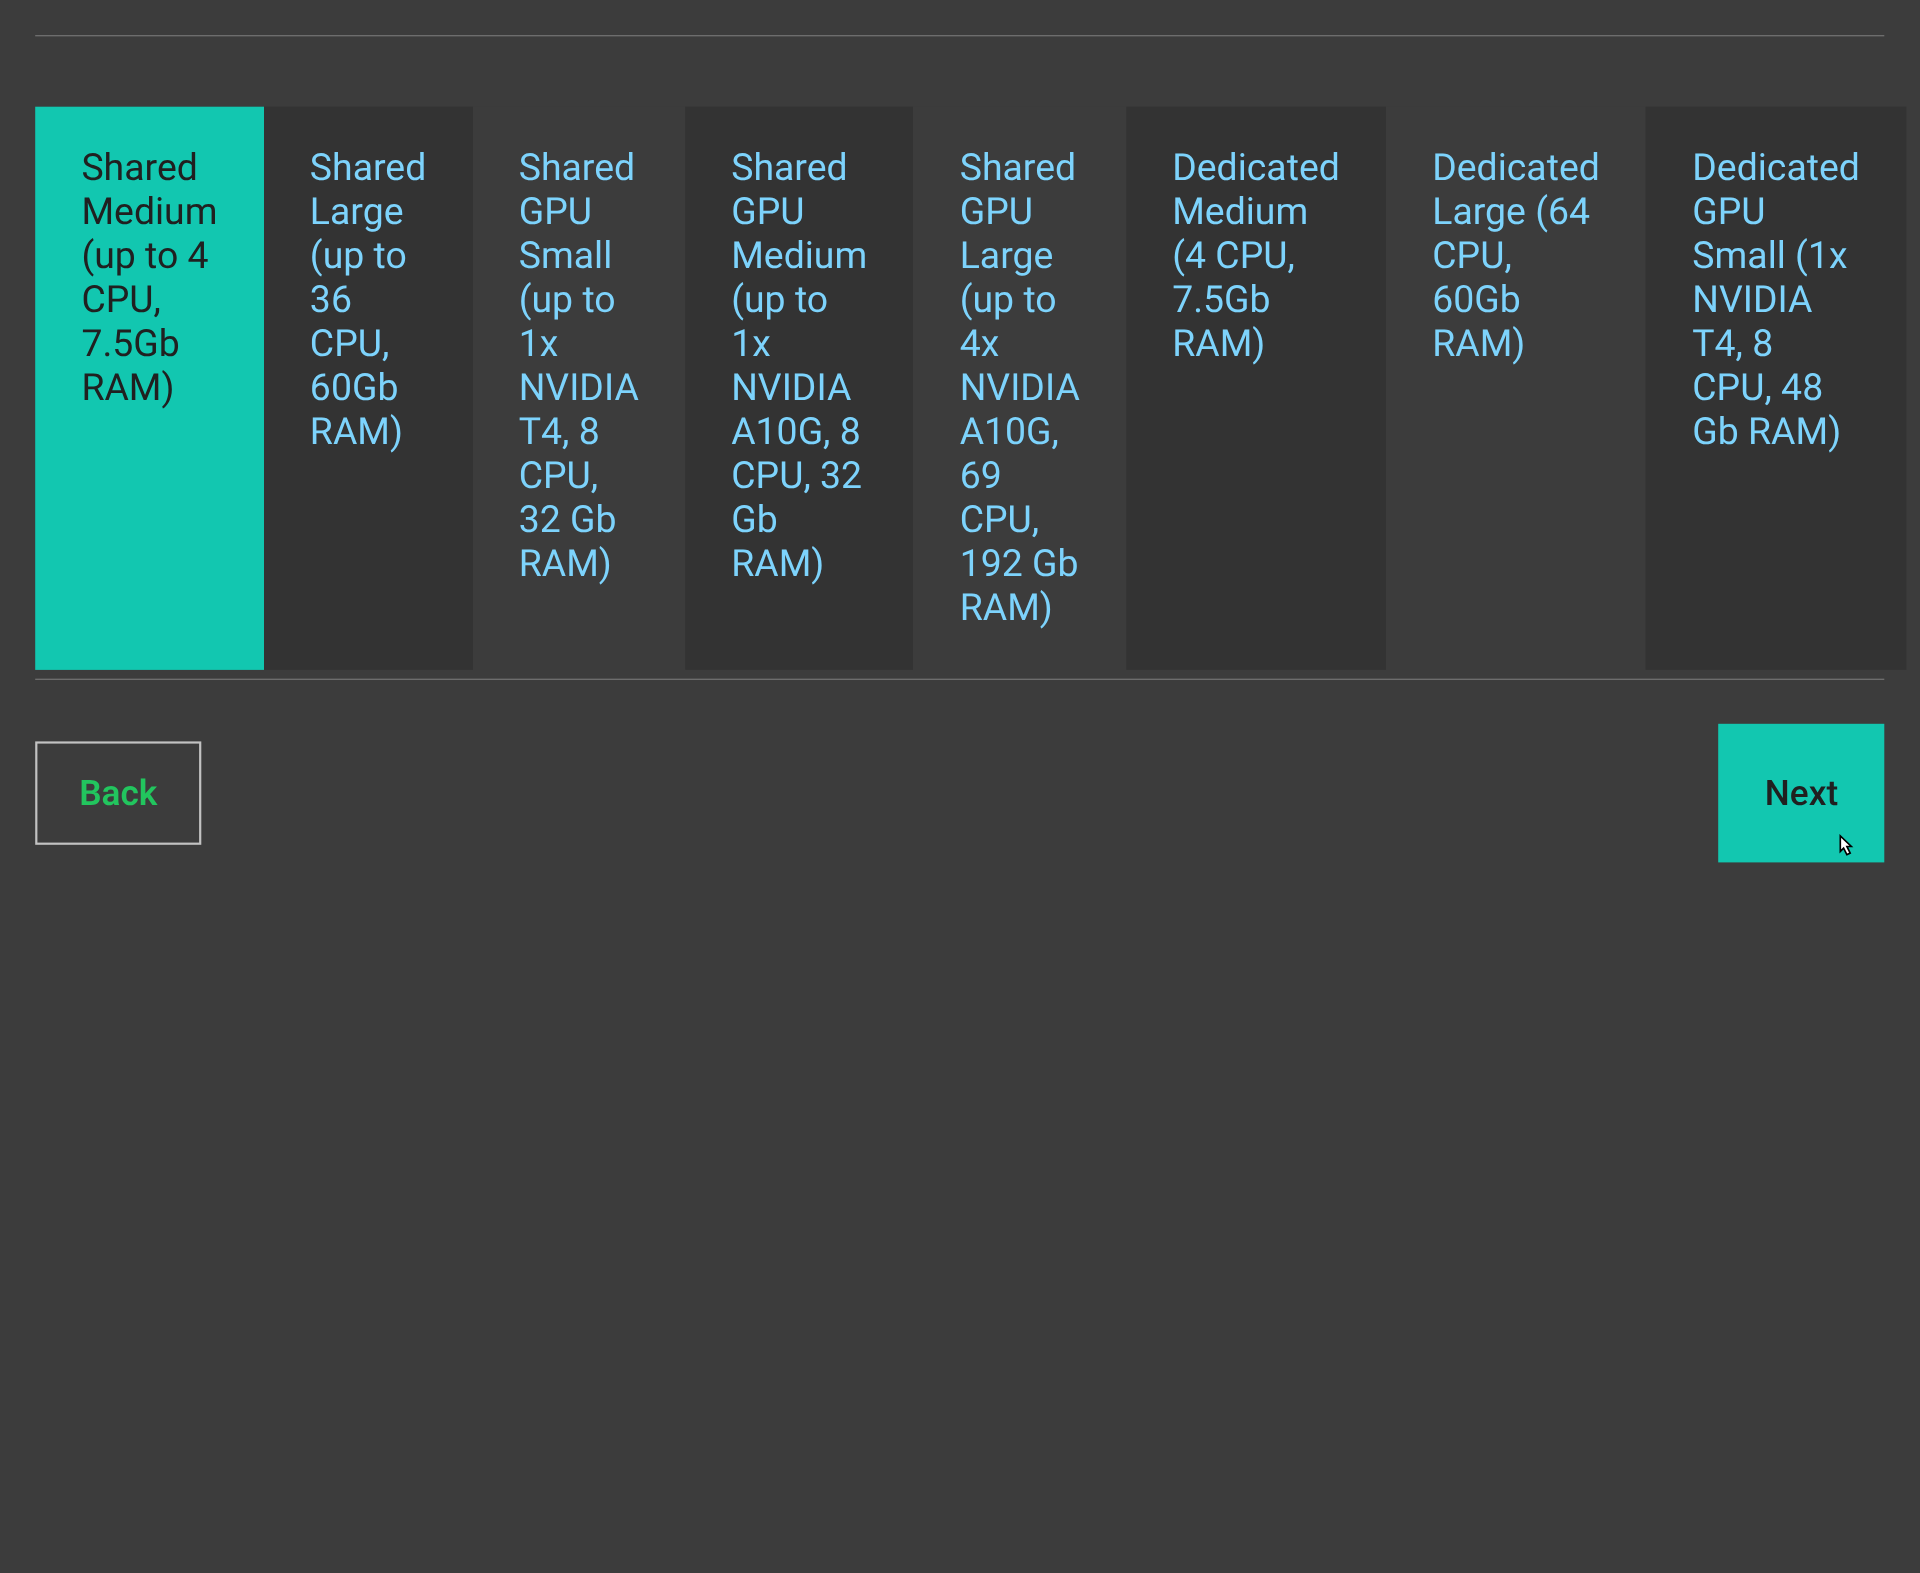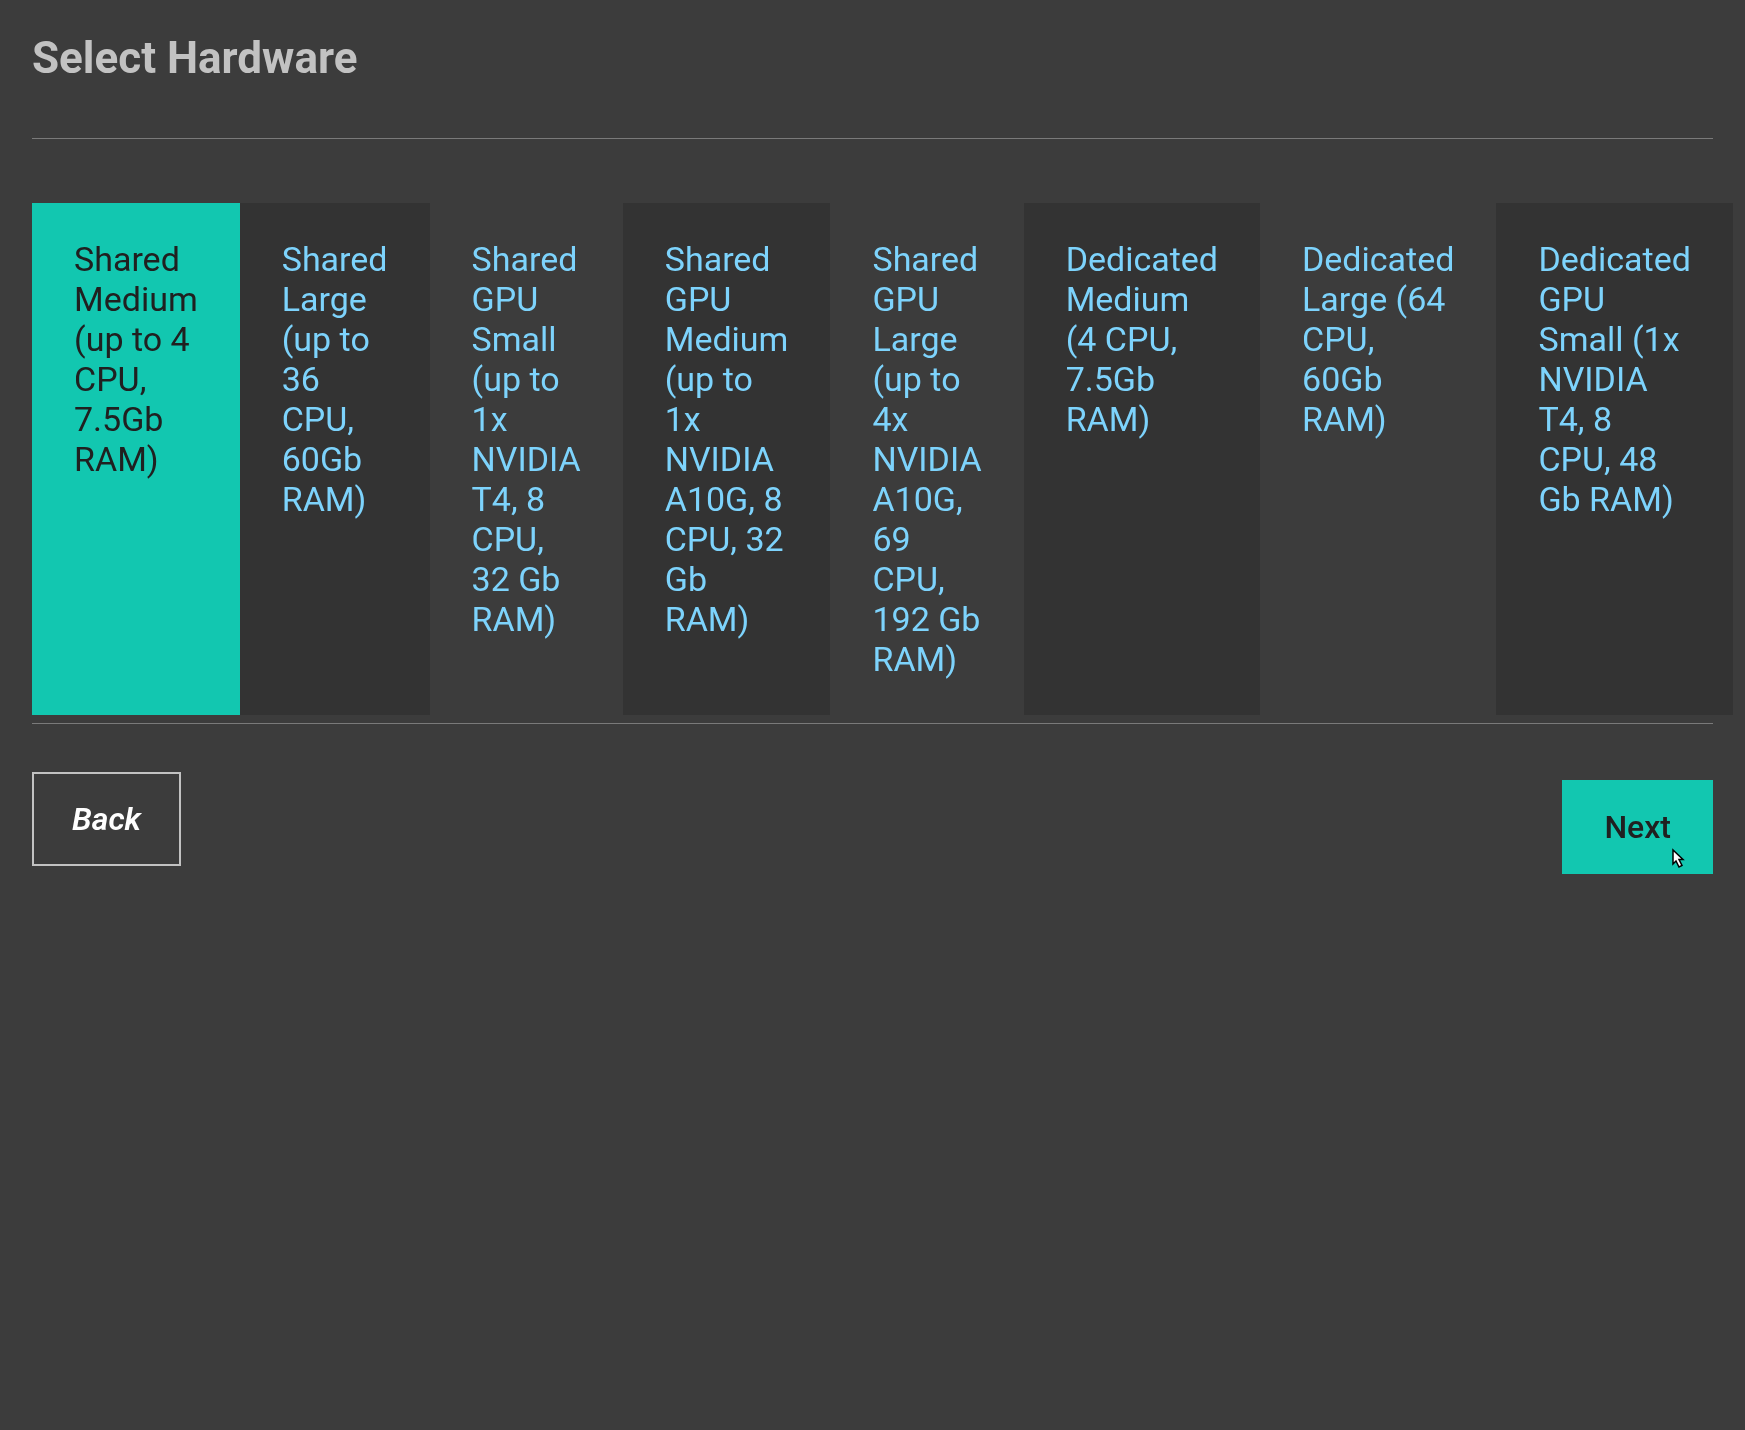--- a/index.html
+++ b/index.html
@@ -55,53 +55,50 @@
       font-weight: 400;
     }
     .button-row {
       display: flex;
       justify-content: space-between;
       align-items: center;
     }
     .back-button {
       background-color: transparent;
       border: 2px solid #c2c2c2;
-      color: #ffffff;
+      color: #22c55e;
       font-size: 32px;
       font-weight: 600;
       padding: 26px 38px;
       cursor: pointer;
       font-family: inherit;
-      font-style: italic;
     }
     .next-button {
       background-color: #12c7b0;
       border: none;
       color: #202020;
       font-size: 32px;
       font-weight: 500;
-      padding: 28px 42px;
+      padding: 44px 42px;
       cursor: pointer;
       font-family: inherit;
-      margin-top: 16px;
     }
     .cursor-icon {
       position: absolute;
       bottom: 2px;
       right: 20px;
       width: 32px;
       height: 32px;
       pointer-events: none;
     }
   </style>
 </head>
 <body>
 
 <div class="container" style="position: relative;">
-  <h1 class="page-title">Select Hardware</h1>
   <hr class="divider">
 
   <div class="option-list">
     <div class="option-item selected">
       <span>Shared Medium (up to 4 CPU, 7.5Gb RAM)</span>
     </div>
     <div class="option-item alt">
       <span>Shared Large (up to 36 CPU, 60Gb RAM)</span>
     </div>
     <div class="option-item">

